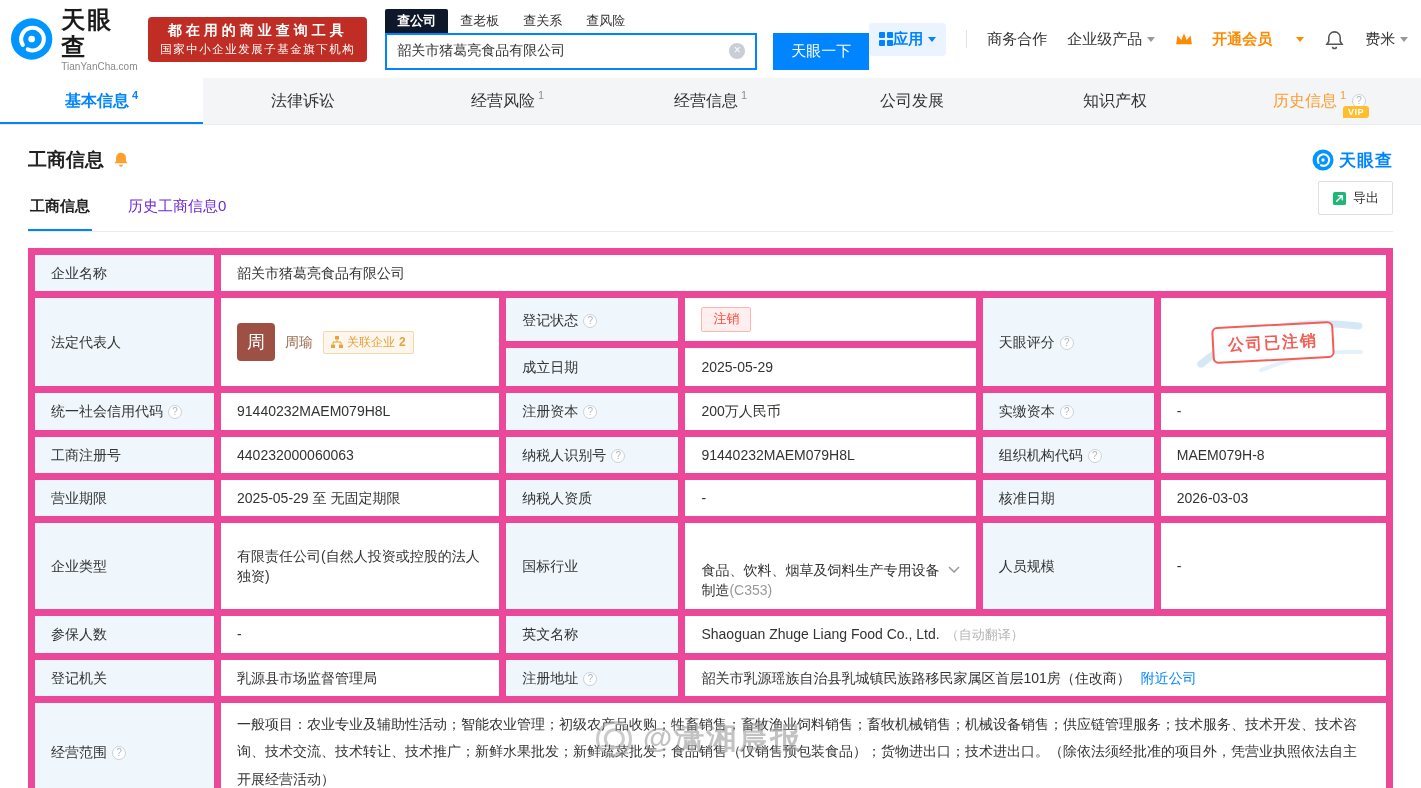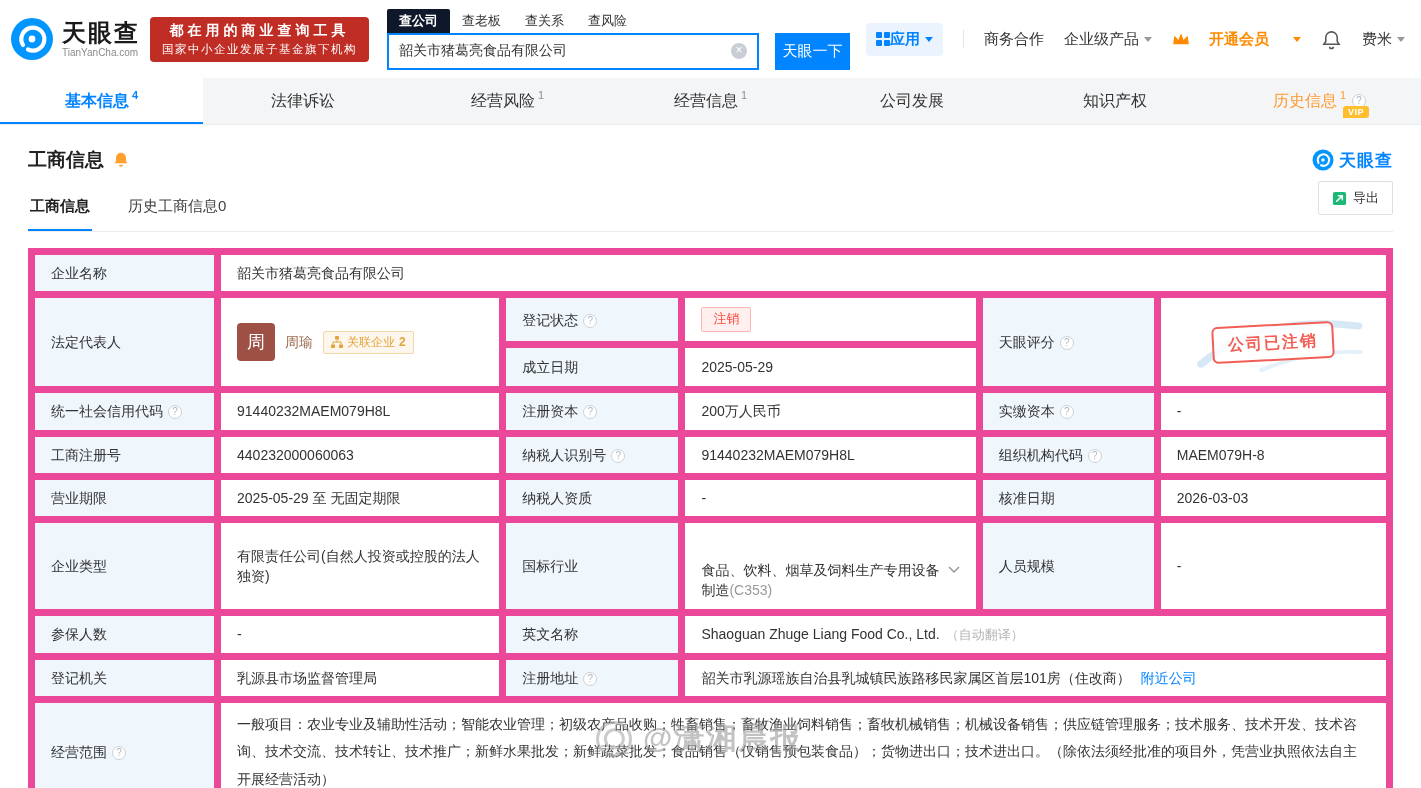--- a/index.html
+++ b/index.html
@@ -20,21 +20,21 @@
   .promo-l2 { font-size:11.5px; letter-spacing:1.5px; margin-top:2px; white-space:nowrap; }
 
   .search-area { margin-left:18px; display:flex; flex-direction:column; }
   .search-tabs { display:flex; align-items:flex-end; }
   .search-tab { font-size:13px; color:#333; padding:3px 12px; cursor:pointer; white-space:nowrap; }
   .search-tab.active { background:#0f172a; color:#fff; font-weight:bold; border-radius:2px 2px 0 0; }
   .search-row { display:flex; align-items:center; }
   .search-box { width:372px; height:37px; border:2px solid #0084ff; display:flex; align-items:center; background:#fff; }
   .search-input { flex:1; border:none; outline:none; font-size:14px; padding:0 10px; color:#333; font-family:inherit; }
   .clear-btn { width:16px; height:16px; border-radius:50%; background:#c9ced6; color:#fff; font-size:12px; line-height:15px; text-align:center; margin-right:10px; cursor:pointer; flex:0 0 auto; }
-  .search-btn { width:75px; height:37px; margin-left:16px; background:#0084ff; color:#fff; font-size:15px; border:none; cursor:pointer; font-family:inherit; }
+  .search-btn { width:96px; height:37px; margin-left:16px; background:#0084ff; color:#fff; font-size:15px; border:none; cursor:pointer; font-family:inherit; }
 
   .top-right { margin-left:auto; display:flex; align-items:center; gap:20px; font-size:15px; color:#333; white-space:nowrap; }
   .app-chip { display:flex; align-items:center; background:#eaf3fe; color:#0084ff; padding:7px 10px; border-radius:4px; font-weight:bold; cursor:pointer; }
   .grid-icon { width:14px; height:14px; }
   .caret { width:0; height:0; border-left:4px solid transparent; border-right:4px solid transparent; border-top:5px solid #999; display:inline-block; margin-left:5px; }
   .caret.blue { border-top-color:#0084ff; }
   .caret.orange { border-top-color:#ff8a00; }
   .menu-item { cursor:pointer; display:inline-flex; align-items:center; }
   .vip-link { color:#ff8a00; font-weight:bold; gap:19px; }
   .crown-icon { width:18px; height:14px; }
@@ -58,21 +58,21 @@
   .section-head { display:flex; justify-content:space-between; align-items:center; margin-top:22px; }
   .title-wrap { display:flex; align-items:center; gap:8px; }
   .title-wrap h2 { font-size:19px; color:#222; }
   .bell-orange { width:18px; height:18px; cursor:pointer; }
   .mini-logo { display:flex; align-items:center; gap:5px; }
   .mini-logo-icon { width:22px; height:22px; }
   .mini-logo span { font-size:17px; font-weight:bold; color:#0084ff; letter-spacing:1px; }
 
   .subtab-row { display:flex; justify-content:space-between; align-items:flex-end; border-bottom:1px solid #ebebeb; margin-top:8px; }
   .subtabs { display:flex; gap:34px; }
-  .subtab { font-size:15px; color:#404040; padding:10px 2px 13px; cursor:pointer; }
+  .subtab { font-size:15px; color:#6d28d9; padding:10px 2px 13px; cursor:pointer; }
   .subtab.active { color:#222; font-weight:bold; border-bottom:2px solid #0084ff; }
   .export-btn { display:inline-flex; align-items:center; gap:6px; border:1px solid #dcdfe3; background:#fff; border-radius:2px; font-size:13px; color:#333; padding:7px 13px; margin-bottom:16px; cursor:pointer; font-family:inherit; }
   .export-icon { width:15px; height:15px; }
 
   
   .info-table { width:100%; border-collapse:collapse; table-layout:fixed; font-size:14px; margin-top:16px; }
   .info-table td { border:7px solid #ec4899; padding:8px 16px; color:#333; vertical-align:middle; word-break:break-all; line-height:1.45; }
   td.lbl { background:#eff6fc; }
   .c1{width:13.7%;} .c2{width:21%;} .c3{width:13.2%;} .c4{width:21.9%;} .c5{width:13.1%;} .c6{width:17.1%;}
 

